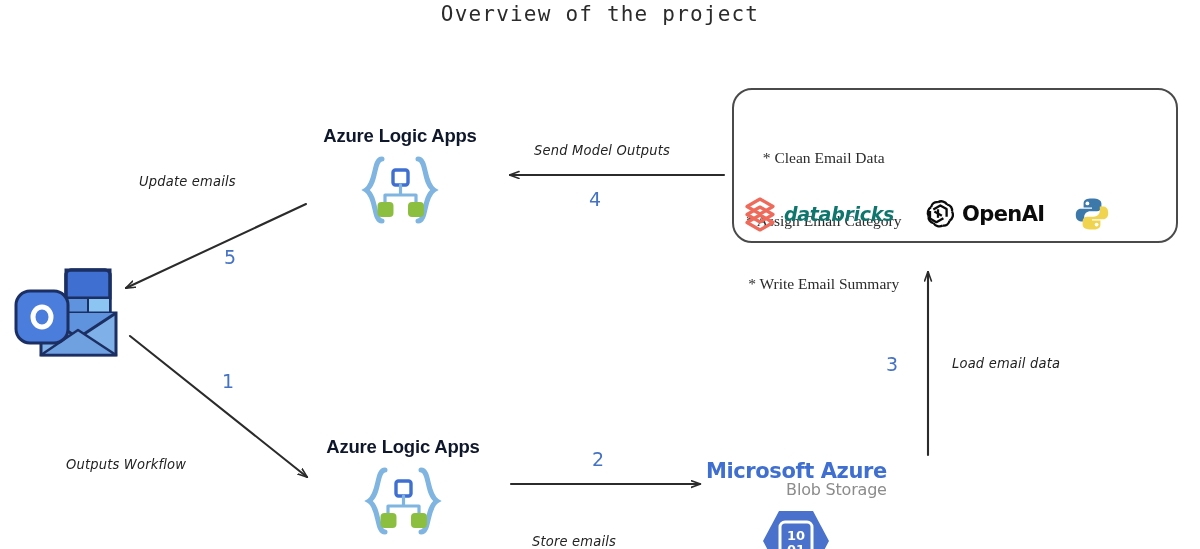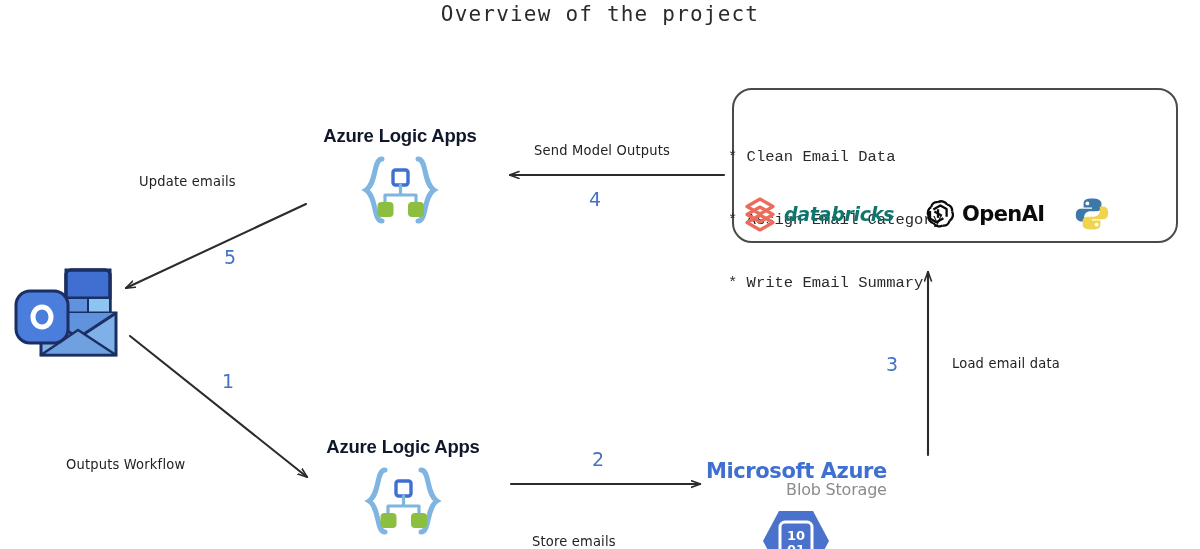--- a/index.html
+++ b/index.html
@@ -35,20 +35,21 @@
     white-space: pre;
   }
   
   .abs { position: absolute; }
   .hand {
     font-family: "DejaVu Sans", sans-serif;
     font-size: 14.5px;
     color: #222;
     letter-spacing: .2px;
     white-space: pre;
+    font-style: italic;
     font-stretch: semi-condensed;
   }
   .hand-2l { line-height: 1.45; }
   .stepnum {
     font-family: "DejaVu Sans", sans-serif;
     font-size: 19px;
     color: #4472c4;
     font-weight: 400;
   }
   
@@ -69,27 +70,28 @@
     top: 88px;
     width: 446px;
     height: 155px;
     border: 2px solid #4a4a4a;
     border-radius: 20px;
     background: #fff;
     box-sizing: border-box;
   }
   #process-tasks {
     position: absolute;
-    left: 728px;
+    left: 746px;
     top: 105px;
-    font-family: Liberation Mono, monospace;
+    font-family: Liberation Serif, serif;
     font-size: 15.5px;
     line-height: 21px;
     color: #2b2b2b;
     white-space: pre;
+    text-align: center;
   }
   #logo-row {
     position: absolute;
     left: 744px;
     top: 192px;
     width: 420px;
     height: 44px;
   }
   .logo-cell {
     position: absolute;

